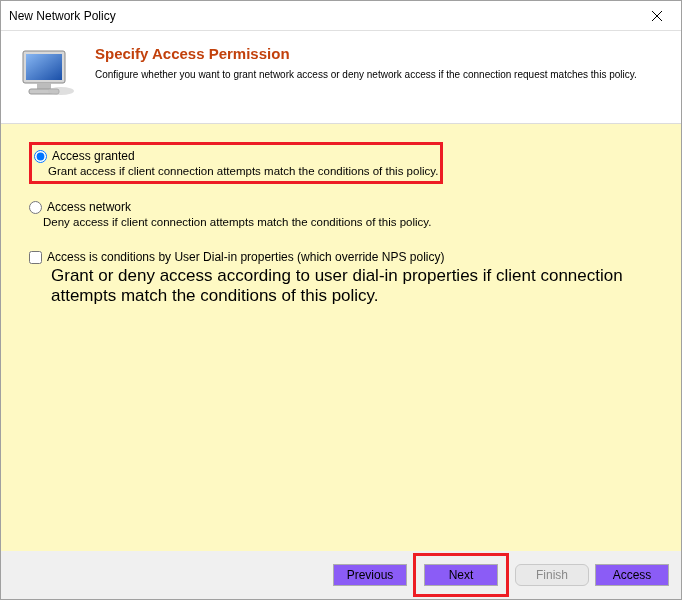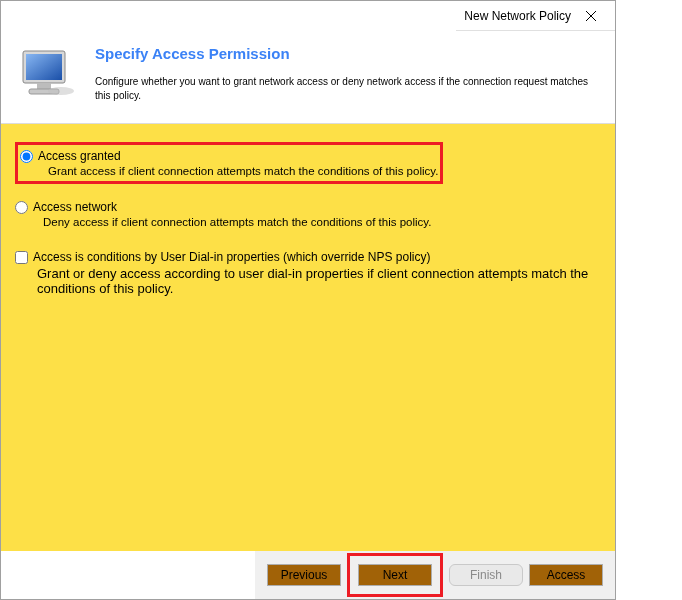--- a/index.html
+++ b/index.html
@@ -7,28 +7,27 @@
       margin: 0;
       padding: 0;
     }
     body {
       font-family: "Segoe UI", Tahoma, sans-serif;
       font-size: 12px;
       color: #000;
       background: #fff;
     }
     .window {
-      width: 616px;
+      width: 682px;
       height: 600px;
       border: 1px solid #a0a0a0;
       background: #fff;
       position: relative;
       display: flex;
       flex-direction: column;
-      align-items: flex-end;
     }
     .titlebar {
       height: 30px;
       display: flex;
       align-items: center;
       padding: 0 4px 0 8px;
       background: #fff;
       border-bottom: 1px solid #e0e0e0;
     }
     .titlebar-title {
@@ -59,49 +58,49 @@
       height: 58px;
       margin-right: 20px;
       flex-shrink: 0;
     }
     .header-text {
       flex: 1;
     }
     .header-title {
       font-size: 15px;
       font-weight: bold;
-      margin-bottom: 13px;
-      color: #3b82f6;
+      margin-bottom: 6px;
+      color: #c2410c;
     }
     .header-desc {
       font-size: 10px;
       color: #000;
       line-height: 1.35;
     }
     .content {
       flex: 1;
-      background: #fde047;
-      padding: 18px 14px;
+      background: #fef9c3;
+      padding: 18px 28px;
     }
     .option-group {
       margin-bottom: 22px;
     }
     .option-line {
       display: flex;
       align-items: center;
       gap: 5px;
     }
     .option-desc {
       font-size: 11.5px;
       color: #000;
-      margin-left: 28px;
+      margin-left: 14px;
       margin-top: 2px;
     }
     .checkbox-desc {
-      font-size: 13px;
+      font-size: 17px;
       color: #000;
       margin-left: 22px;
       margin-top: 2px;
     }
     input[type="radio"],
     input[type="checkbox"] {
       width: 13px;
       height: 13px;
     }
     input[type="checkbox"] {
@@ -118,21 +117,21 @@
       display: flex;
       align-items: center;
       justify-content: flex-end;
       padding: 0 12px;
       gap: 6px;
     }
     .btn {
       width: 74px;
       height: 22px;
       border: 1px solid #adadad;
-      background: #a16207;
+      background: #8b5cf6;
       font-size: 12px;
       font-family: inherit;
       cursor: default;
     }
     .btn:disabled {
       color: #8a8a8a;
       border-color: #c9c9c9;
       background: #e9e9e9;
       border-radius: 6px;
     }

